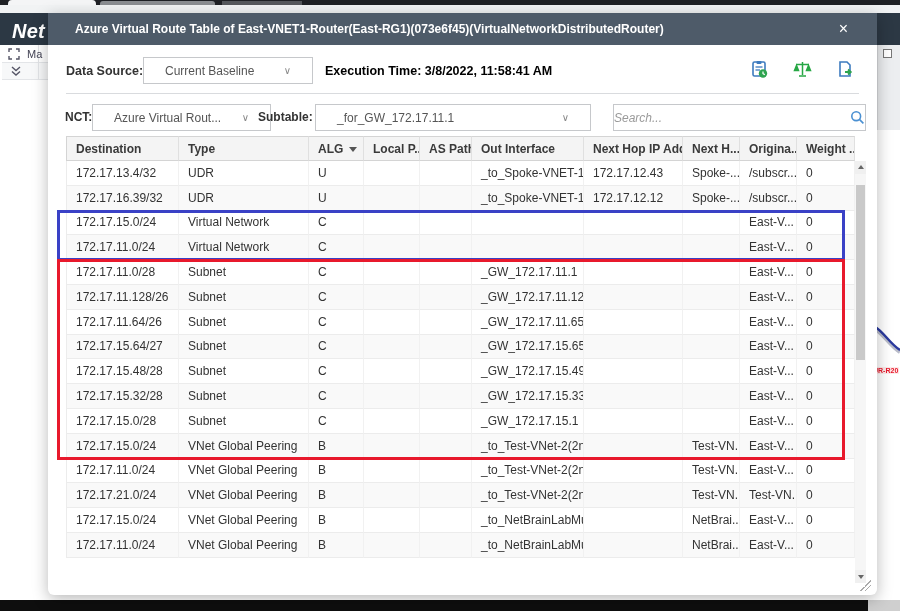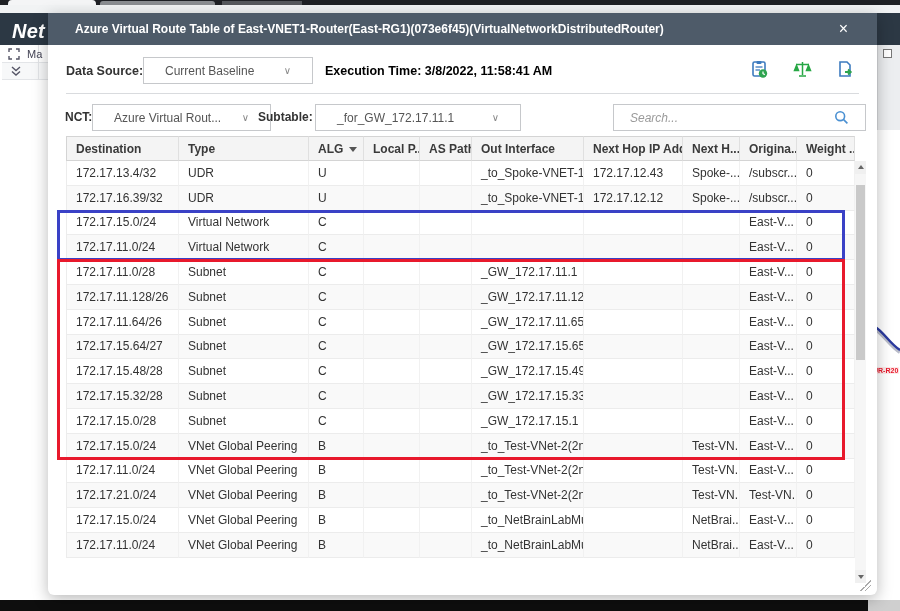--- a/index.html
+++ b/index.html
@@ -49,23 +49,23 @@
   .exec-time { position:absolute; left:252px; top:7px; font-size:12.5px; font-weight:bold; color:#000000;margin-left:25px; }
   .tb-icons { position:absolute; right:22px; top:3px; display:flex; gap:24px; }
   .tb-icon { width:19px; height:19px; cursor:pointer; }
   .hr-line { position:absolute; left:18px; top:80px; width:793px; height:1px; background:#d9dbde; }
 
   
   .nct-row { position:absolute; left:0; top:90px; width:829px; height:28px; }
   .nct-label { position:absolute; left:17px; top:7px; font-size:12px; font-weight:bold; color:#333; }
   .nct-select { left:44px; top:1px; width:179px; }
   .subtable-label { position:absolute; left:210px; top:7px; font-size:12px; font-weight:bold; color:#333; }
-  .subtable-select { left:267px; top:1px; width:206px; }
+  .subtable-select { left:267px; top:1px; width:276px; }
   .search-wrap { position:absolute; left:565px; top:1px; width:253px; height:27px; border:1px solid #c6c8cb;
-    background:#fff; display:flex; align-items:center; padding:0 16px; }
+    background:#fff; display:flex; align-items:center; padding:0 0; }
   .search-input { border:none; outline:none; flex:1; font-size:12px; font-style:italic; color:#555;
     font-family:"Liberation Sans", sans-serif; background:transparent; }
   .search-input::placeholder { color:#9a9a9a; font-style:italic; }
 
   
   .table-wrap { position:absolute; left:18px; top:123px; width:800px; height:447px; }
   table.rt { border-collapse:separate; border-spacing:0; table-layout:fixed; width:789px; font-size:12px; color:#333; }
   table.rt thead th { height:25px; background:#f4f4f4; border-top:1px solid #d4d4d4; border-bottom:1px solid #d4d4d4;
     border-right:1px solid #e0e0e0; text-align:left; padding:0 0 0 9px; font-weight:bold; color:#3a3a3a;
     white-space:nowrap; overflow:hidden; cursor:pointer; }

